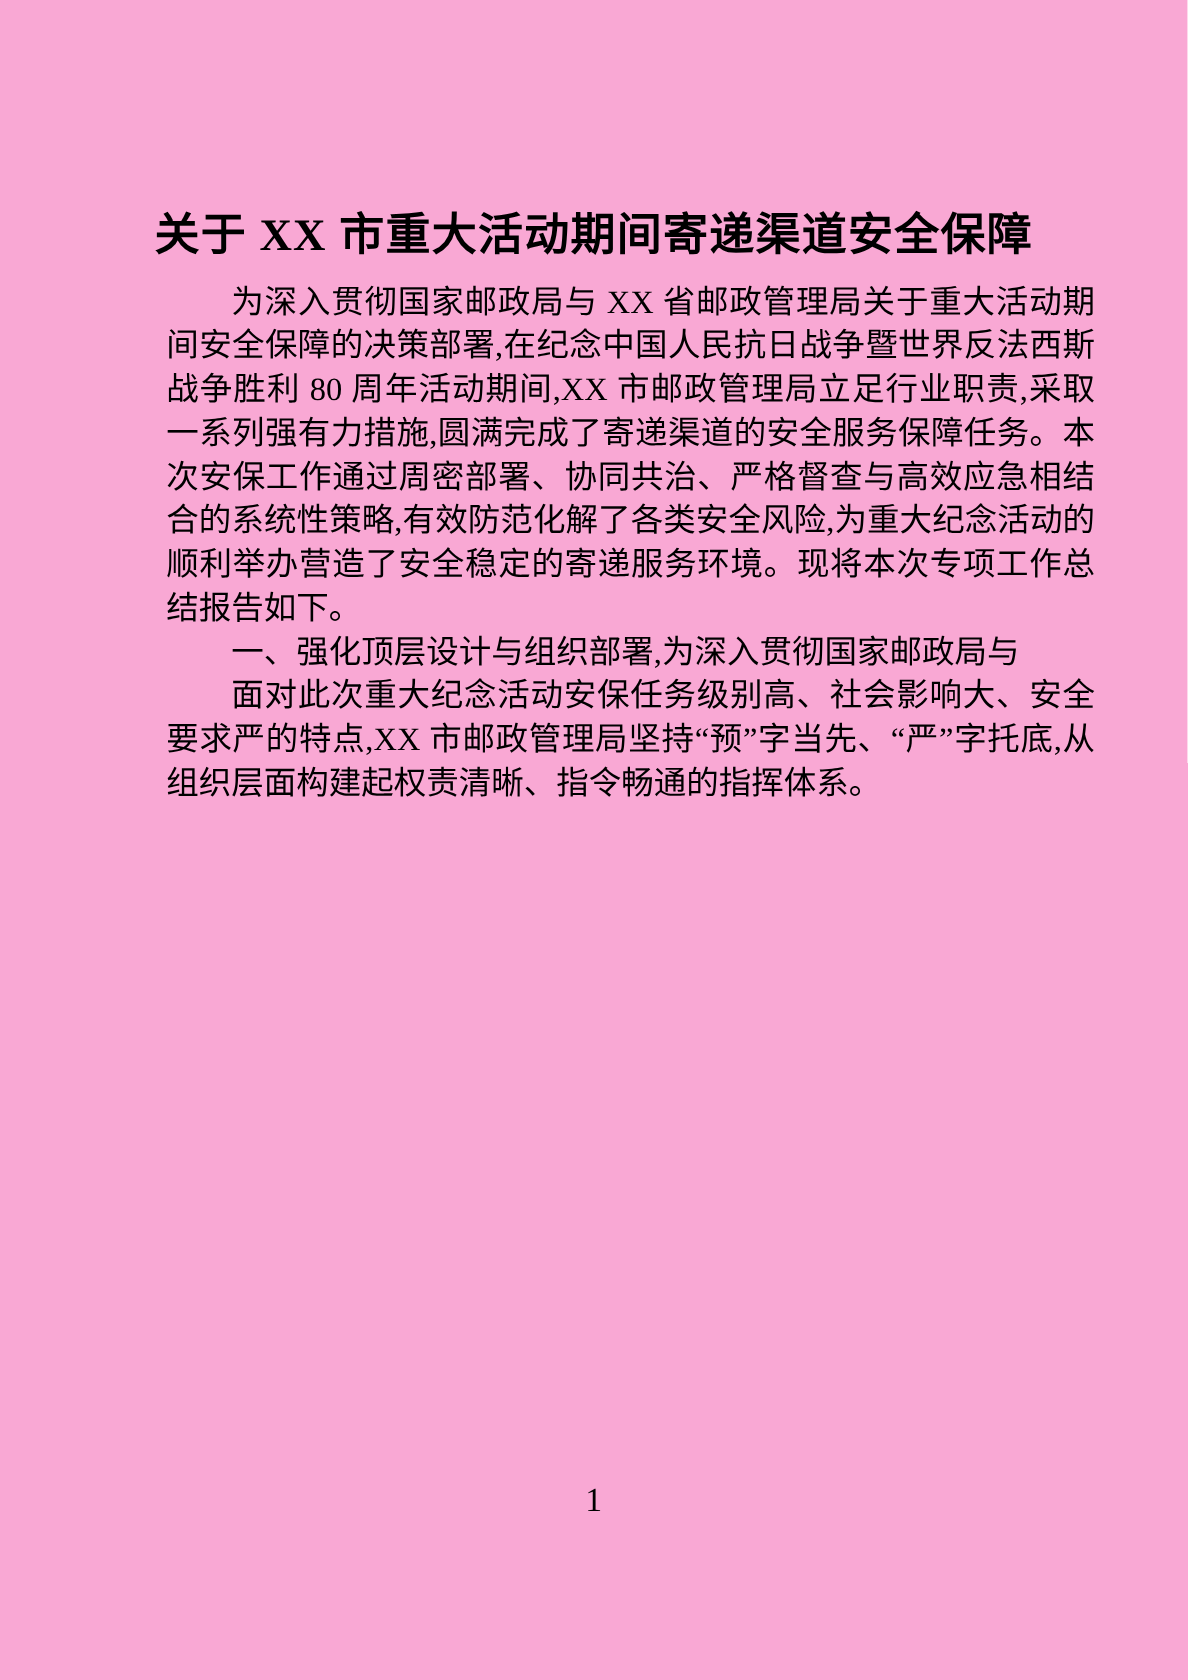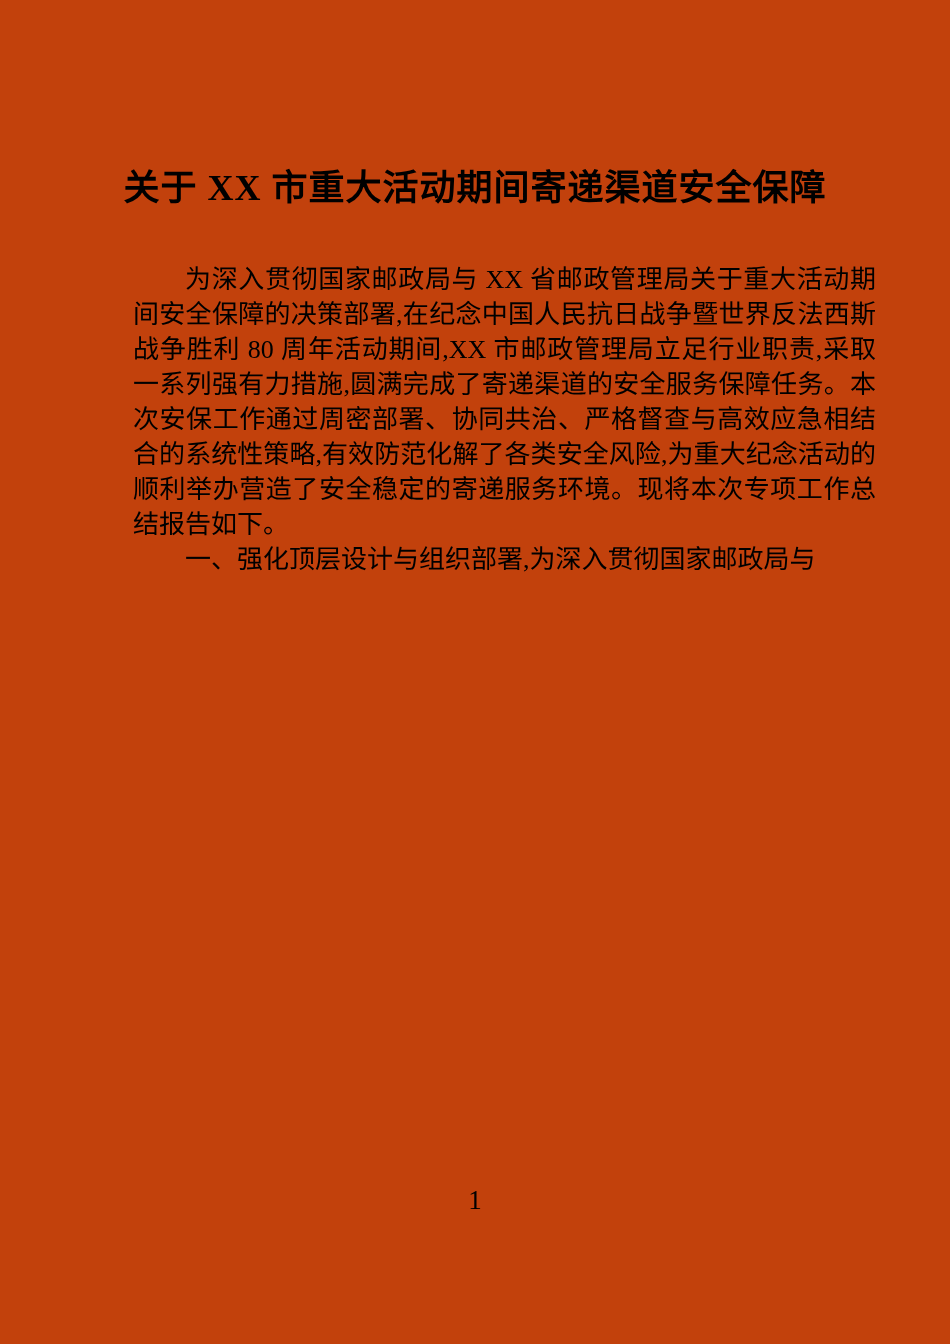--- a/index.html
+++ b/index.html
@@ -4,41 +4,40 @@
   <style>
     html, body {
       margin: 0;
       padding: 0;
       background: #ffffff;
     }
     .page {
       position: relative;
       width: 950px;
       height: 1344px;
-      background: #c2410c;
+      background: #f9a8d4;
       color: #000000;
       overflow: hidden;
       box-sizing: border-box;
       font-family: "Liberation Serif", "DejaVu Serif", serif;
     }
     .doc-title {
       margin-top: 152px;
       padding: 0 70px;
       text-align: center;
       font-size: 36px;
       line-height: 72px;
       font-weight: bold;
       color: #000000;
       letter-spacing: 1px;
     }
     .doc-title .title-line {
       white-space: nowrap;
     }
     .doc-body {
-      margin-top: 38px;
       padding-left: 133px;
       padding-right: 74px;
       font-size: 26px;
       line-height: 35px;
       text-align: justify;
       color: #000000;
     }
     .doc-body p {
       margin: 0;
       padding: 0;
@@ -60,19 +59,20 @@
 
 <div class="page">
 
   <div class="doc-title">
     <div class="title-line">关于 XX 市重大活动期间寄递渠道安全保障</div>
   </div>
 
   <div class="doc-body">
     <p>为深入贯彻国家邮政局与 XX 省邮政管理局关于重大活动期间安全保障的决策部署,在纪念中国人民抗日战争暨世界反法西斯战争胜利 80 周年活动期间,XX 市邮政管理局立足行业职责,采取一系列强有力措施,圆满完成了寄递渠道的安全服务保障任务。本次安保工作通过周密部署、协同共治、严格督查与高效应急相结合的系统性策略,有效防范化解了各类安全风险,为重大纪念活动的顺利举办营造了安全稳定的寄递服务环境。现将本次专项工作总结报告如下。</p>
     <p>一、强化顶层设计与组织部署,为深入贯彻国家邮政局与</p>
+    <p>面对此次重大纪念活动安保任务级别高、社会影响大、安全要求严的特点,XX 市邮政管理局坚持“预”字当先、“严”字托底,从组织层面构建起权责清晰、指令畅通的指挥体系。</p>
   </div>
 
   <div class="page-footer">
     <span>1</span>
   </div>
 
 </div>
 
 </body></html>

